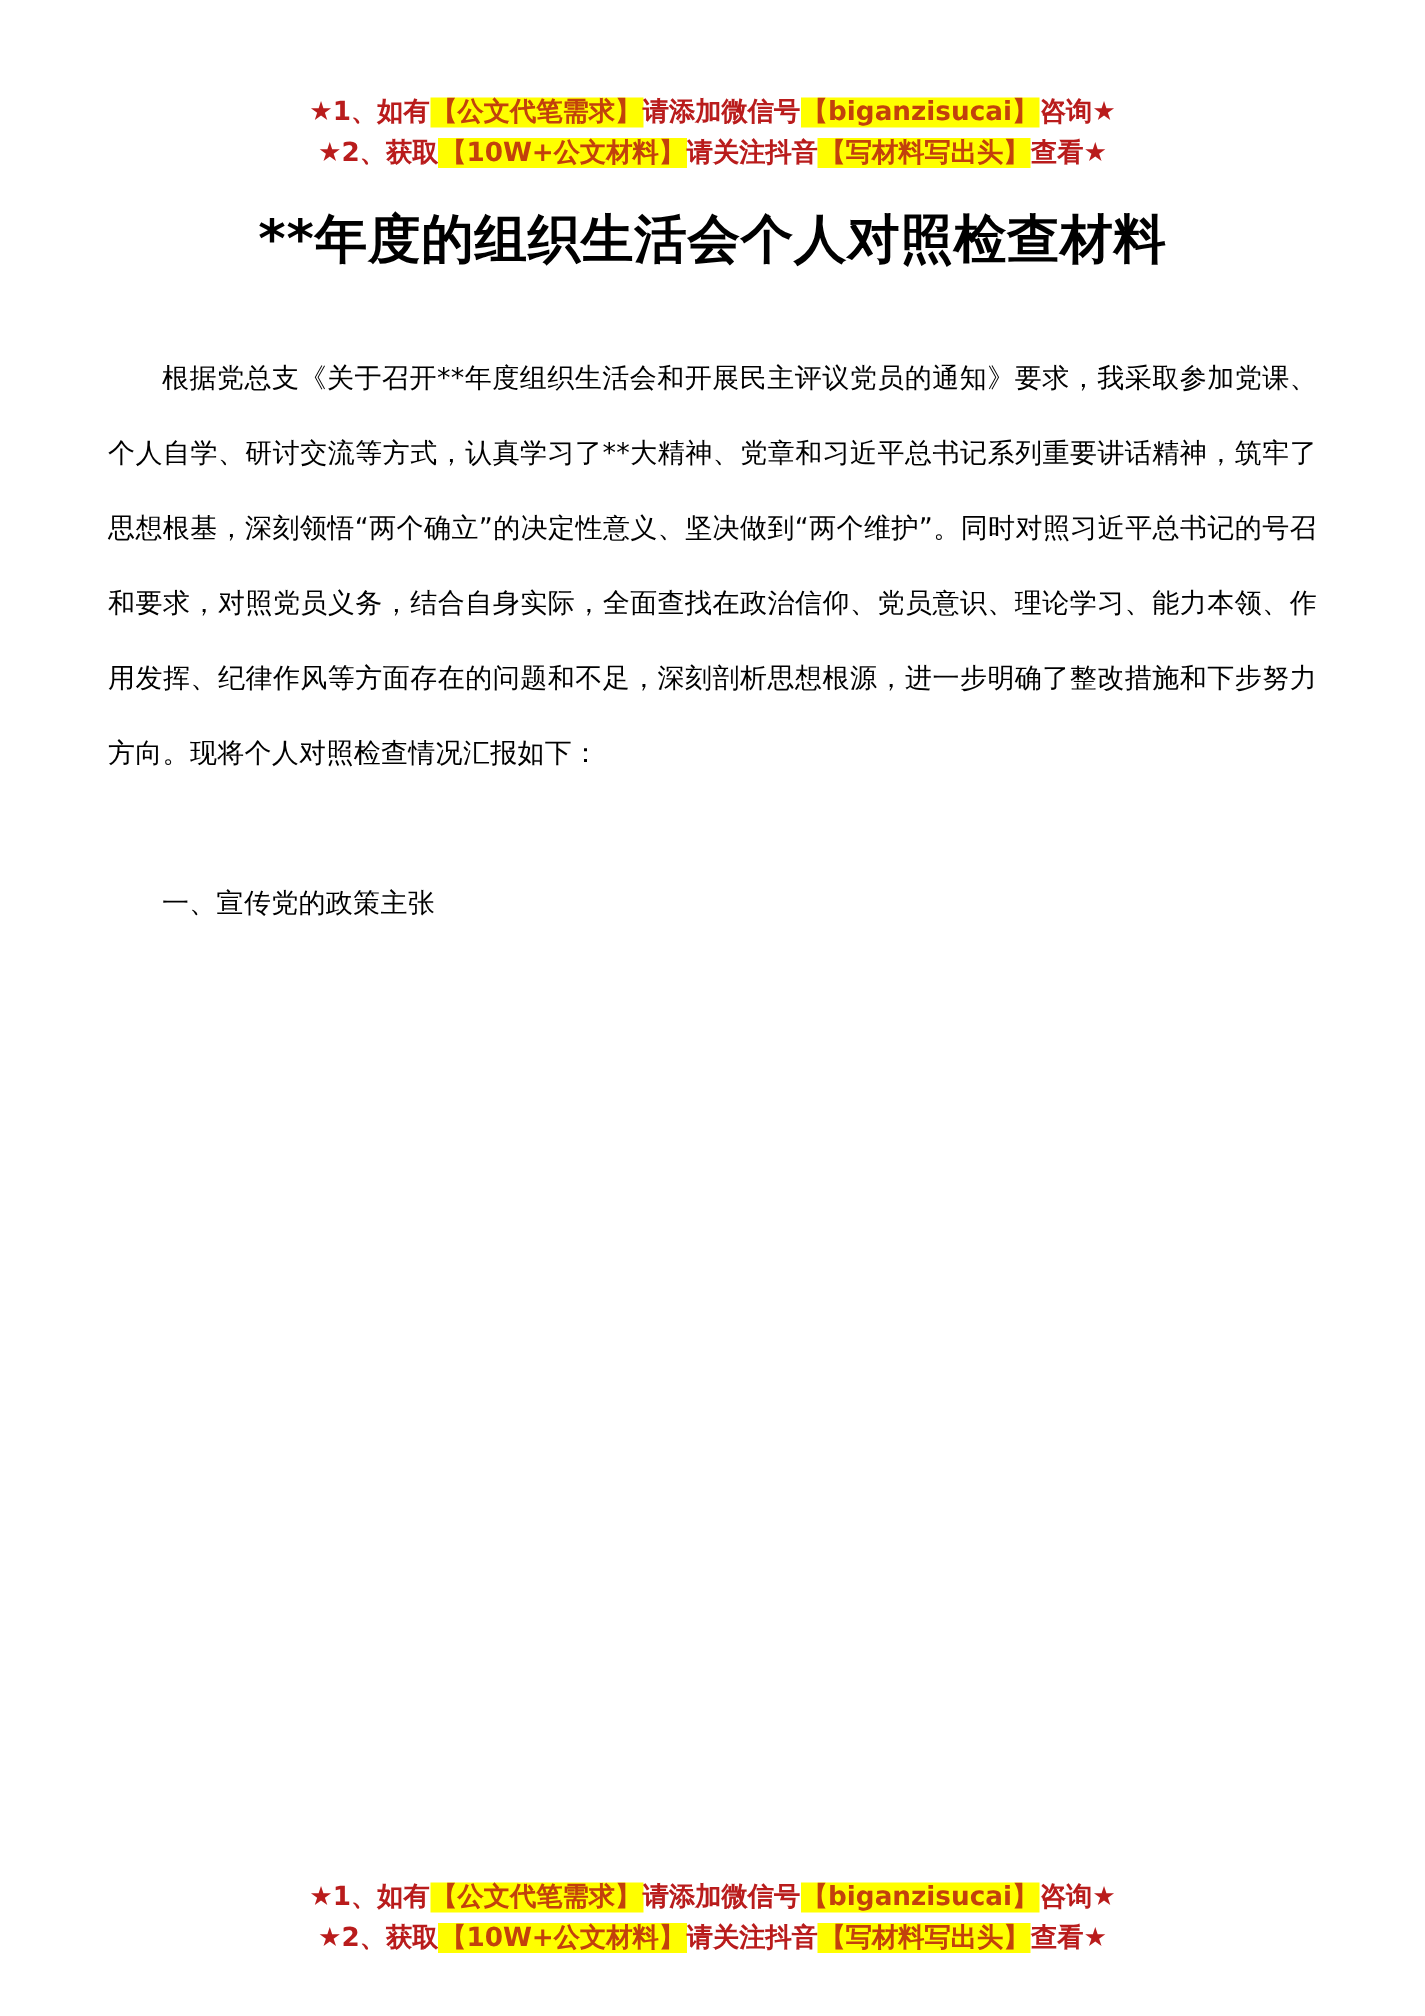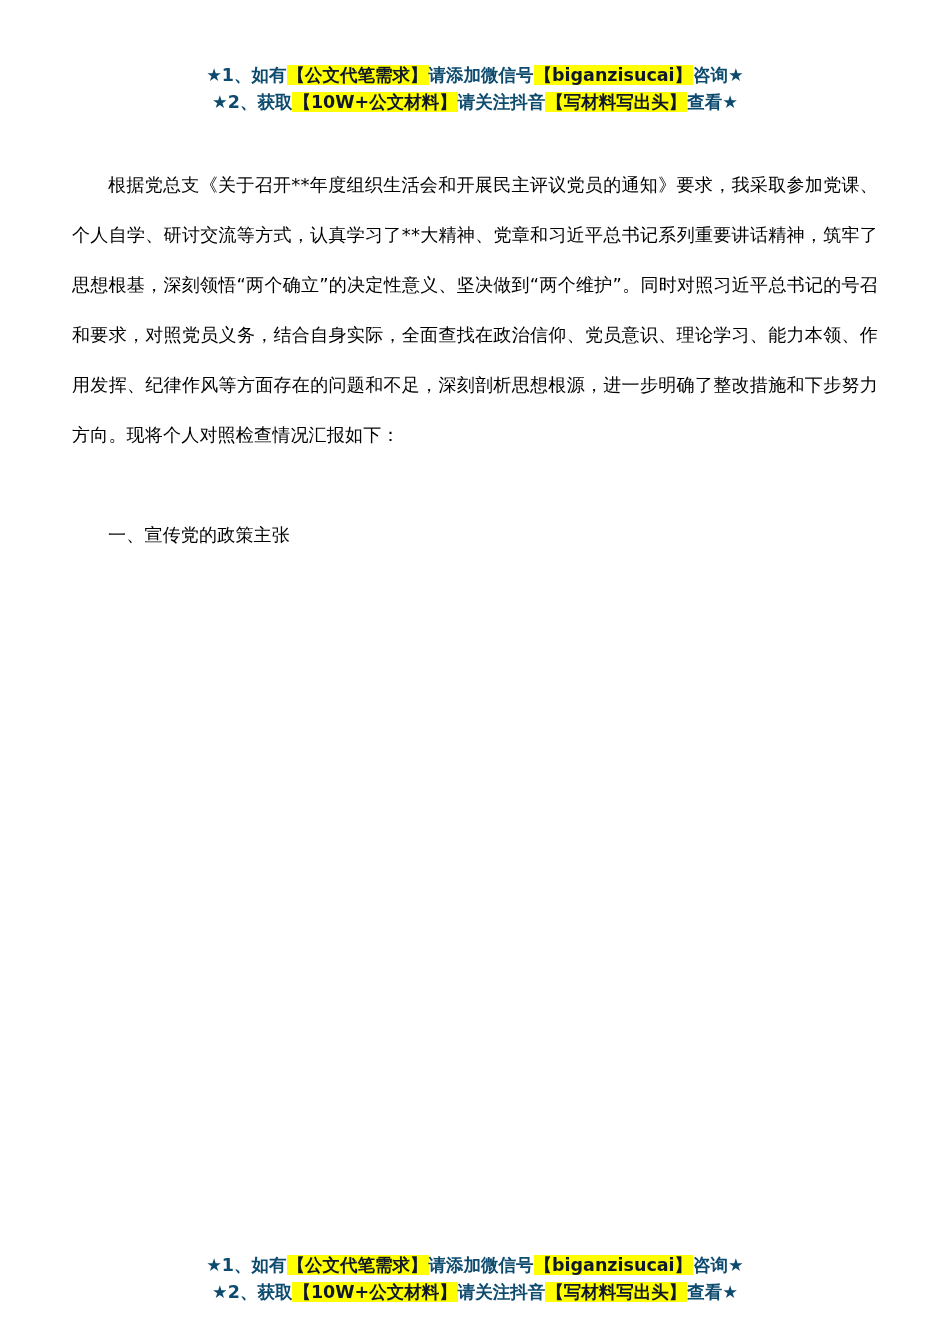--- a/index.html
+++ b/index.html
@@ -36,24 +36,24 @@
     padding-top: 62px;
   }
   .banner-bottom {
     position: absolute;
     left: 0;
     right: 0;
     bottom: 38px;
   }
   .banner .hl-red {
     background: #ffff00;
-    color: #0f172a;
+    color: #c2410c;
     padding: 0 1px;
   }
-  .banner .plain { color: #0c4a6e; }
+  .banner .plain { color: #b91c1c; }
 
   
   .doc-title {
     text-align: center;
     font-size: 35px;
     font-weight: bold;
     line-height: 1.3;
     margin-top: 22px;
     letter-spacing: 0.5px;
   }
@@ -83,20 +83,21 @@
 
   <div class="banner banner-top">
     <div>
       <span class="plain">★1、如有</span><span class="hl-red">【公文代笔需求】</span><span class="plain">请添加微信号</span><span class="hl-red">【biganzisucai】</span><span class="plain">咨询★</span>
     </div>
     <div>
       <span class="plain">★2、获取</span><span class="hl-red">【10W+公文材料】</span><span class="plain">请关注抖音</span><span class="hl-red">【写材料写出头】</span><span class="plain">查看★</span>
     </div>
   </div>
 
+  <div class="doc-title">**年度的组织生活会个人对照检查材料</div>
 
   <div class="body-wrap">
     <p class="para">根据党总支《关于召开**年度组织生活会和开展民主评议党员的通知》要求，我采取参加党课、个人自学、研讨交流等方式，认真学习了**大精神、党章和习近平总书记系列重要讲话精神，筑牢了思想根基，深刻领悟“两个确立”的决定性意义、坚决做到“两个维护”。同时对照习近平总书记的号召和要求，对照党员义务，结合自身实际，全面查找在政治信仰、党员意识、理论学习、能力本领、作用发挥、纪律作风等方面存在的问题和不足，深刻剖析思想根源，进一步明确了整改措施和下步努力方向。现将个人对照检查情况汇报如下：</p>
     <p class="spacer"></p>
     <p class="para">一、宣传党的政策主张</p>
     <p class="spacer"></p>
   </div>
 
   <div class="banner banner-bottom">
     <div>

